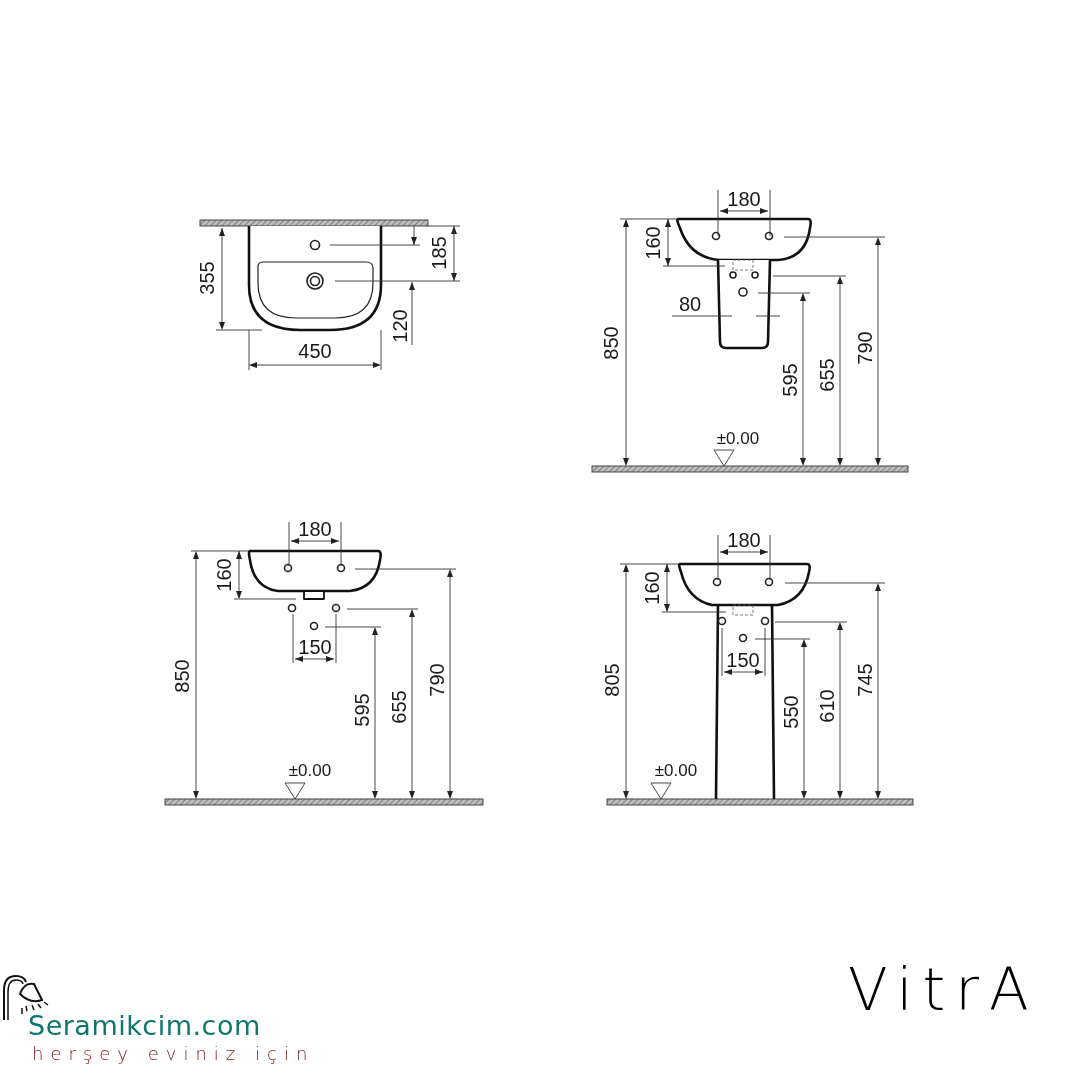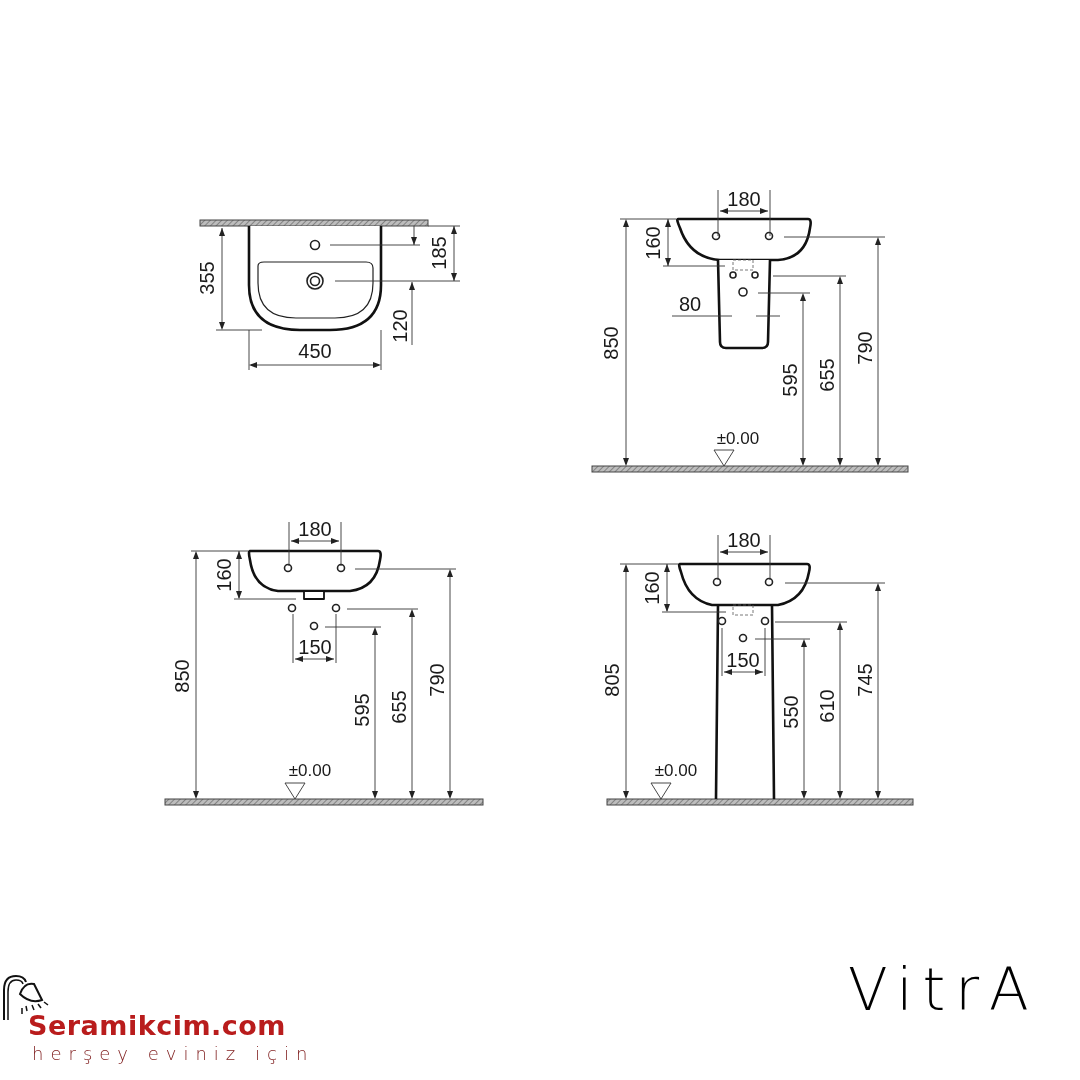--- a/index.html
+++ b/index.html
@@ -7,21 +7,21 @@
   svg.draw{position:absolute;left:0;top:0;width:1080px;height:1080px;}
   .ln{stroke:#222;stroke-width:1.2;fill:none;}
   .thin{stroke:#333;stroke-width:0.9;fill:none;}
   .body{stroke:#111;stroke-width:2.6;fill:#fff;stroke-linejoin:round;}
   .dash{stroke:#555;stroke-width:0.8;fill:none;stroke-dasharray:3 2;}
   .hole{stroke:#222;stroke-width:1.6;fill:#fff;}
   .dim{font-family:"Liberation Sans",sans-serif;font-size:20px;fill:#1a1a1a;}
   .dimsm{font-family:"Liberation Sans",sans-serif;font-size:17px;fill:#1a1a1a;}
   .floor{fill:url(#hatch);stroke:#444;stroke-width:1;}
   .arr{fill:#222;}
-  .brand{position:absolute;left:28px;top:1010px;font-family:"DejaVu Sans",sans-serif;font-weight:bold;font-size:27px;color:#b91c1c;letter-spacing:0.5px;}
+  .brand{position:absolute;left:28px;top:1010px;font-family:"DejaVu Sans",sans-serif;font-weight:normal;font-size:27px;color:#0f766e;letter-spacing:0.5px;}
   .tagline{position:absolute;left:32px;top:1043px;font-family:"DejaVu Sans",sans-serif;font-size:18px;color:#7f1d1d;letter-spacing:7px;font-weight:300;}
   .vitra{position:absolute;left:848px;top:956px;font-family:"DejaVu Sans",sans-serif;font-size:58px;color:#000;letter-spacing:10px;font-weight:300;}
   .shower{position:absolute;left:0;top:970px;width:60px;height:50px;}
 </style>
 </head>
 <body>
 
 <svg class="draw" viewBox="0 0 1080 1080" xmlns="http://www.w3.org/2000/svg">
   <defs>
     <pattern id="hatch" width="4" height="4" patternUnits="userSpaceOnUse" patternTransform="rotate(45)">

